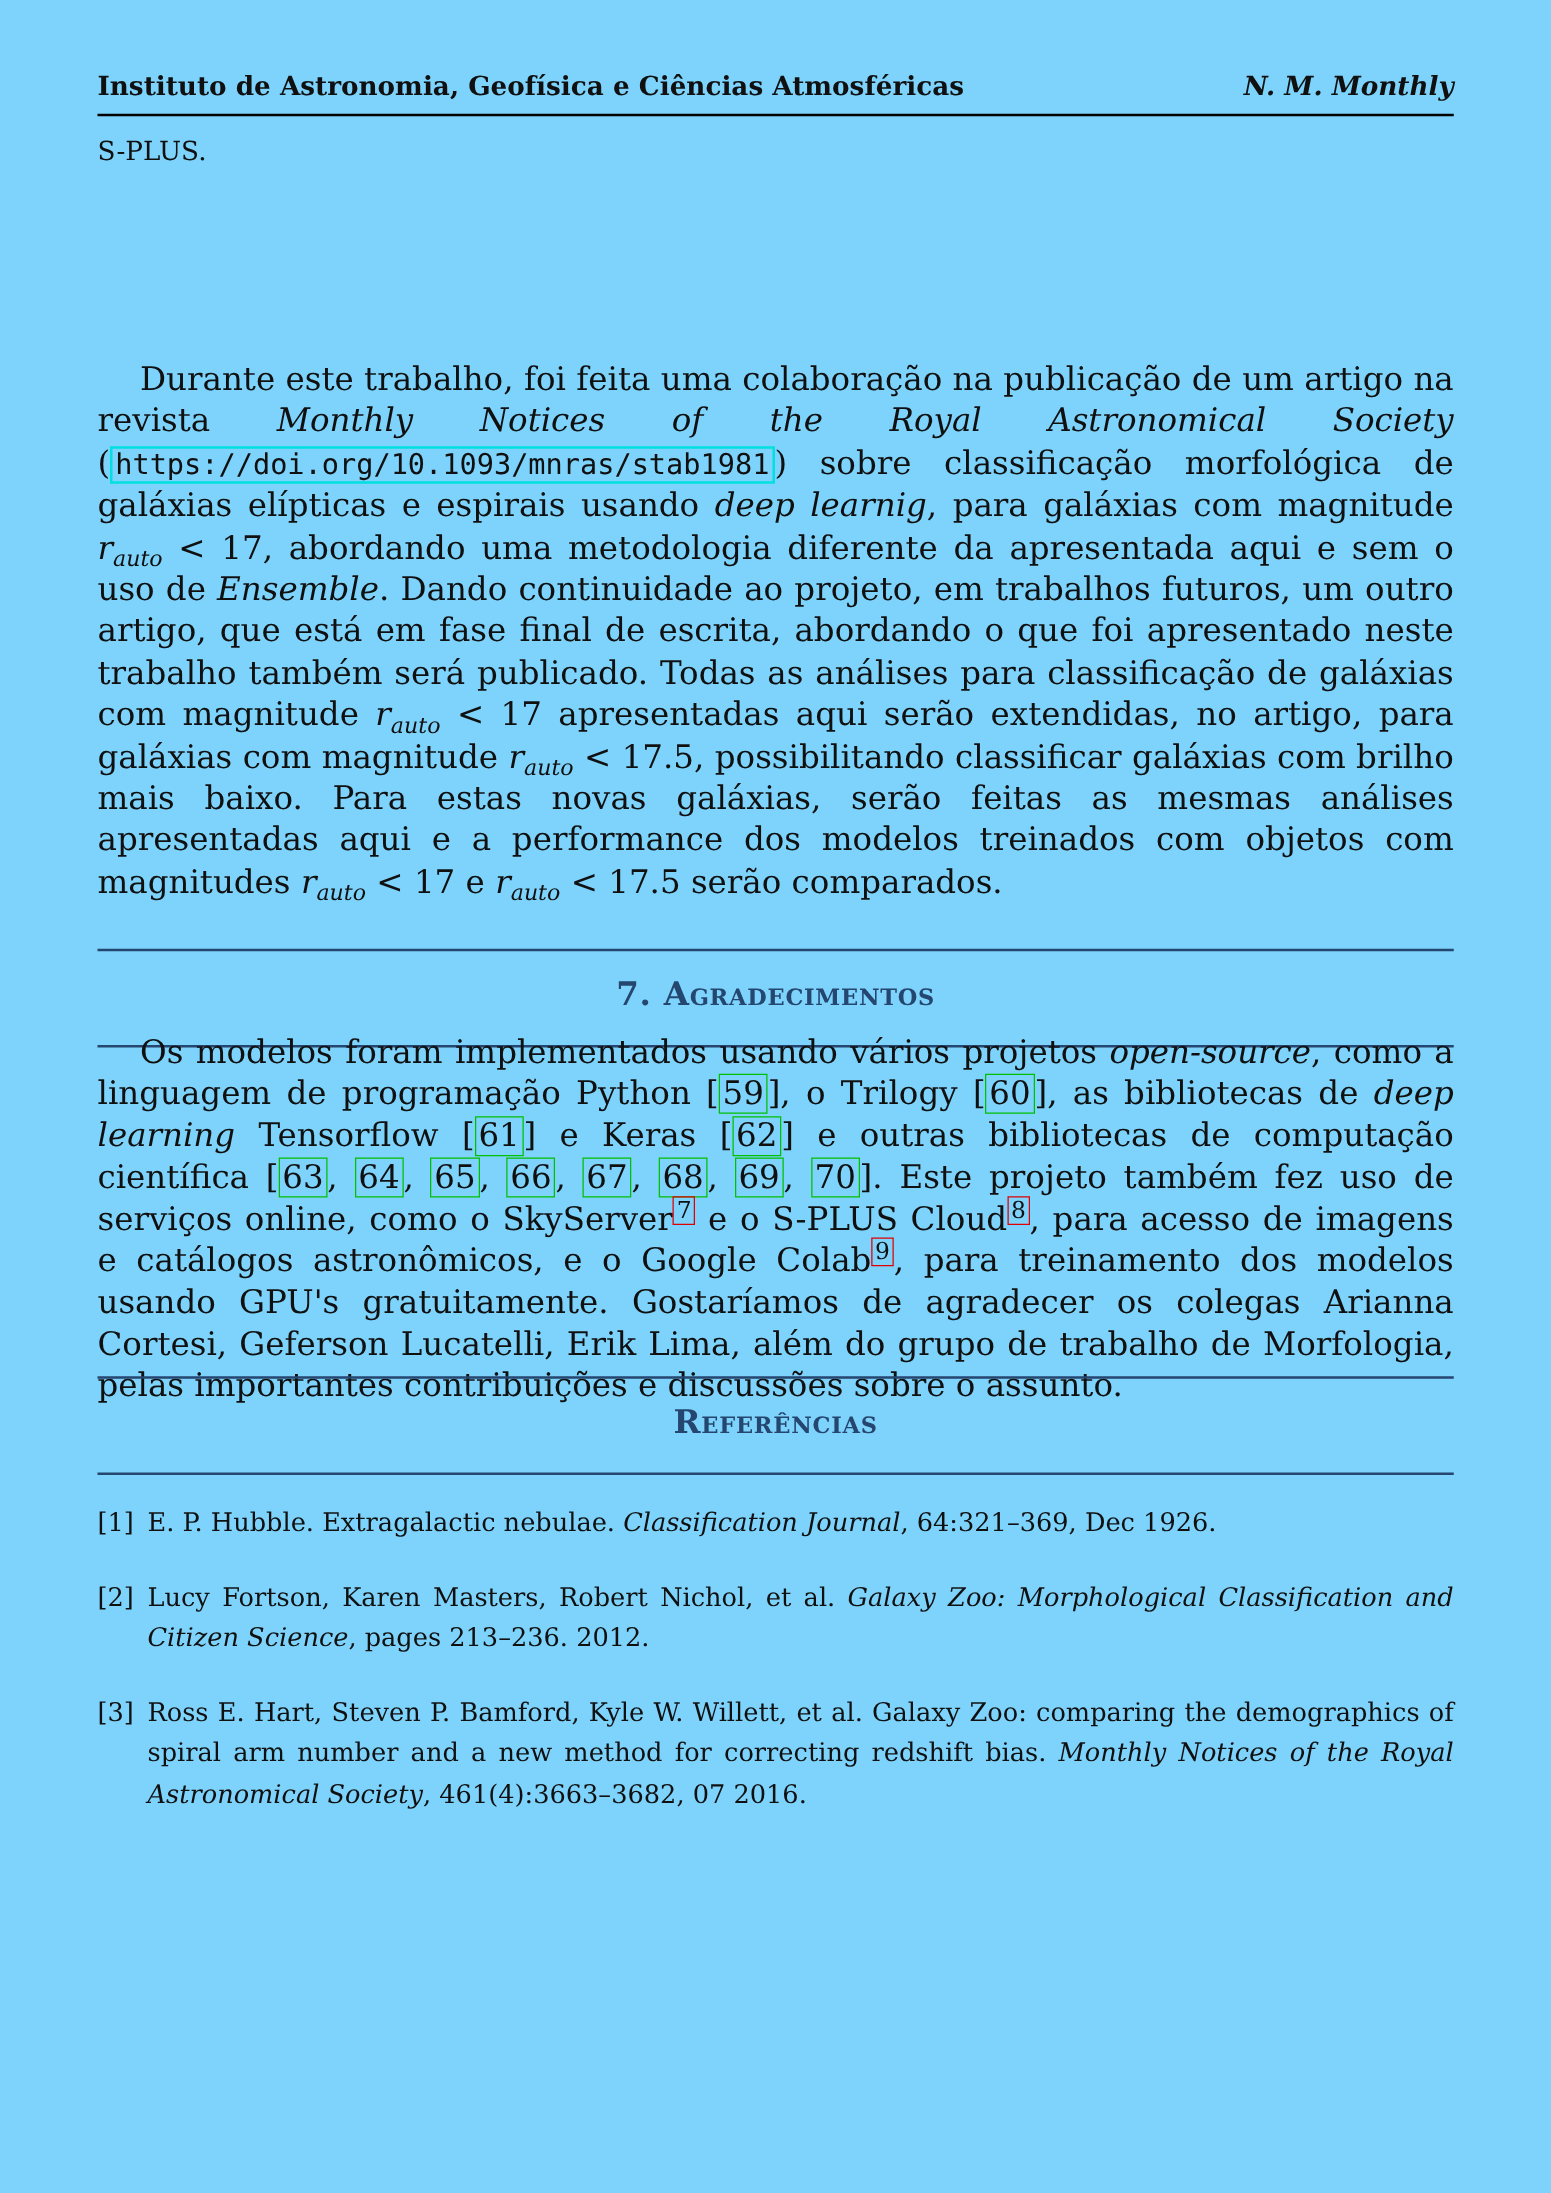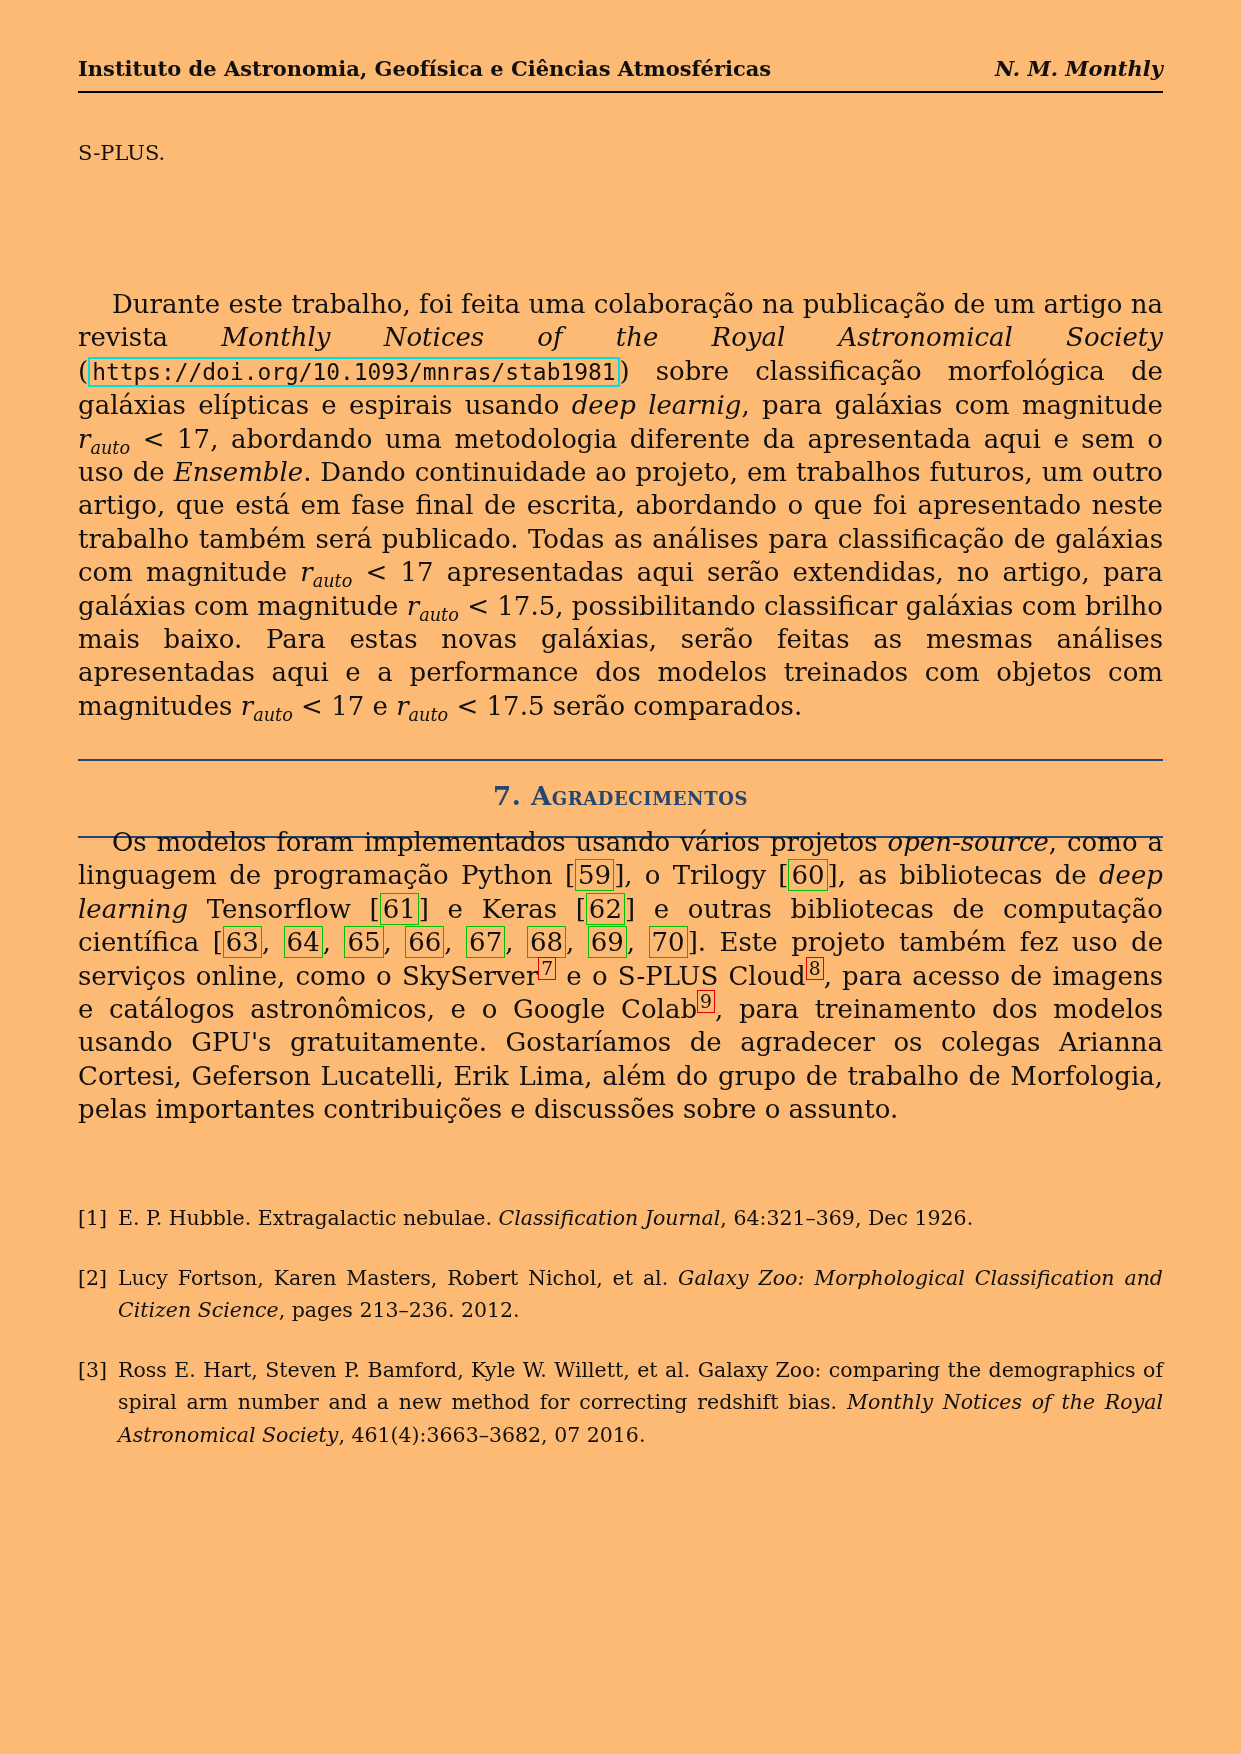--- a/index.html
+++ b/index.html
@@ -3,33 +3,33 @@
 <meta charset="utf-8">
 <style>
   :root{
     --navy:#24466f;
     --green:#00c000;
     --red:#e10000;
     --cyan:#00e0e0;
   }
   html,body{margin:0;padding:0;background:#ffffff;}
   .page{
-    position:relative;width:1241px;height:1754px;background:#fdba74;
+    position:relative;width:1241px;height:1754px;background:#7dd3fc;
     font-family:"DejaVu Serif","Liberation Serif",serif;color:#101010;
     overflow:hidden;
   }
   
   .header{
     position:absolute;left:78px;top:56px;width:1085px;
     display:flex;justify-content:space-between;align-items:flex-end;
     border-bottom:2.5px solid #000;padding-bottom:10px;
     font-size:21px;font-weight:bold;
   }
   .header .hright{font-style:italic;}
-  .lead{position:absolute;left:78px;top:109px;font-size:21px;margin-top:32px;}
+  .lead{position:absolute;left:78px;top:109px;font-size:21px;}
   
   .secblock{
     position:absolute;left:78px;width:1085px;text-align:center;
     border-top:2px solid var(--navy);border-bottom:2px solid var(--navy);
     padding:16px 0 21px 0;
   }
   .secblock h2{
     margin:0;font-size:26px;line-height:38px;font-weight:700;
     color:var(--navy);font-variant-caps:small-caps;letter-spacing:.6px;
   }
@@ -93,20 +93,23 @@
 
 
   <div class="para" id="para6">Durante este trabalho, foi feita uma colaboração na publicação de um artigo na revista <i>Monthly Notices of the Royal Astronomical Society</i> (<span class="urlbox">https://doi.org/10.1093/mnras/stab1981</span>) sobre classificação morfológica de galáxias elípticas e espirais usando <i>deep learnig</i>, para galáxias com magnitude <span class="math"><i>r</i><sub><i>auto</i></sub></span> &lt; 17, abordando uma metodologia diferente da apresentada aqui e sem o uso de <i>Ensemble</i>. Dando continuidade ao projeto, em trabalhos futuros, um outro artigo, que está em fase final de escrita, abordando o que foi apresentado neste trabalho também será publicado. Todas as análises para classificação de galáxias com magnitude <span class="math"><i>r</i><sub><i>auto</i></sub></span> &lt; 17 apresentadas aqui serão extendidas, no artigo, para galáxias com magnitude <span class="math"><i>r</i><sub><i>auto</i></sub></span> &lt; 17.5, possibilitando classificar galáxias com brilho mais baixo. Para estas novas galáxias, serão feitas as mesmas análises apresentadas aqui e a performance dos modelos treinados com objetos com magnitudes <span class="math"><i>r</i><sub><i>auto</i></sub></span> &lt; 17 e <span class="math"><i>r</i><sub><i>auto</i></sub></span> &lt; 17.5 serão comparados.</div>
 
   <div class="secblock" id="sec7">
     <h2>7. Agradecimentos</h2>
   </div>
 
   <div class="para" id="para7">Os modelos foram implementados usando vários projetos <i>open-source</i>, como a linguagem de programação Python [<span class="cite">59</span>], o Trilogy [<span class="cite">60</span>], as bibliotecas de <i>deep learning</i> Tensorflow [<span class="cite">61</span>] e Keras [<span class="cite">62</span>] e outras bibliotecas de computação científica [<span class="cite">63</span>, <span class="cite">64</span>, <span class="cite">65</span>, <span class="cite">66</span>, <span class="cite">67</span>, <span class="cite">68</span>, <span class="cite">69</span>, <span class="cite">70</span>]. Este projeto também fez uso de serviços online, como o SkyServer<sup class="fnref">7</sup> e o S-PLUS Cloud<sup class="fnref">8</sup>, para acesso de imagens e catálogos astronômicos, e o Google Colab<sup class="fnref">9</sup>, para treinamento dos modelos usando GPU's gratuitamente. Gostaríamos de agradecer os colegas Arianna Cortesi, Geferson Lucatelli, Erik Lima, além do grupo de trabalho de Morfologia, pelas importantes contribuições e discussões sobre o assunto.</div>
 
+  <div class="secblock" id="secref">
+    <h2>Referências</h2>
+  </div>
 
   <div class="refs" id="refs">
       <div class="ref">
         <span class="rlabel">[1]</span>
         <span class="refbody">E. P. Hubble.  Extragalactic nebulae.  <i>Classification Journal</i>, 64:321–369, Dec 1926.</span>
       </div>
       <div class="ref">
         <span class="rlabel">[2]</span>
         <span class="refbody">Lucy Fortson, Karen Masters, Robert Nichol, et al.  <i>Galaxy Zoo: Morphological Classification and Citizen Science</i>, pages 213–236.  2012.</span>
       </div>

